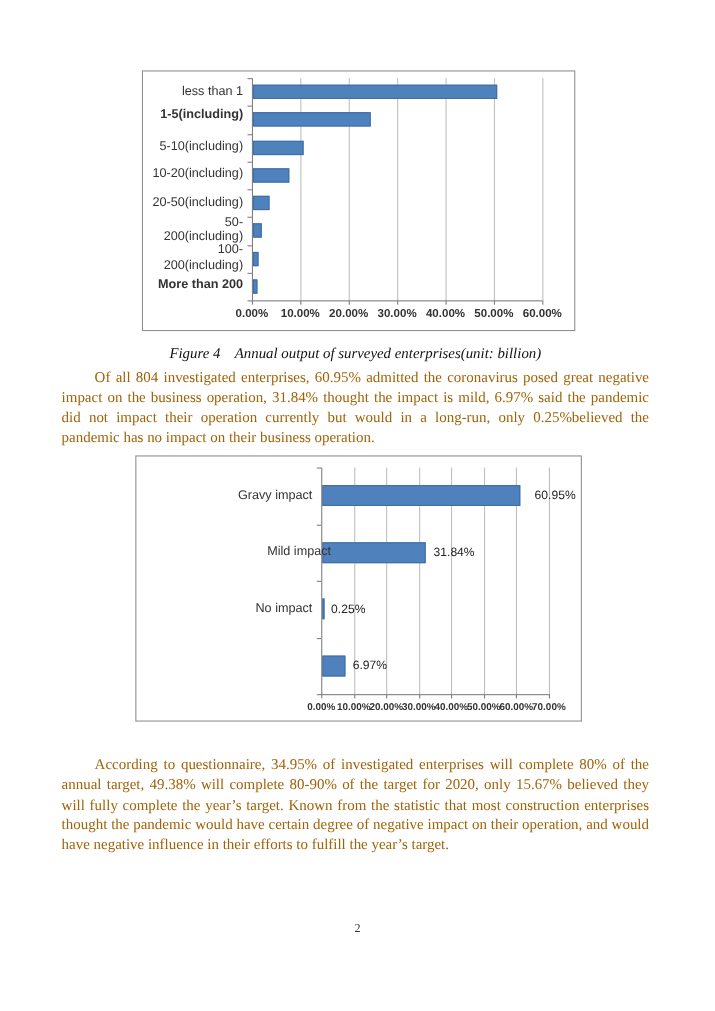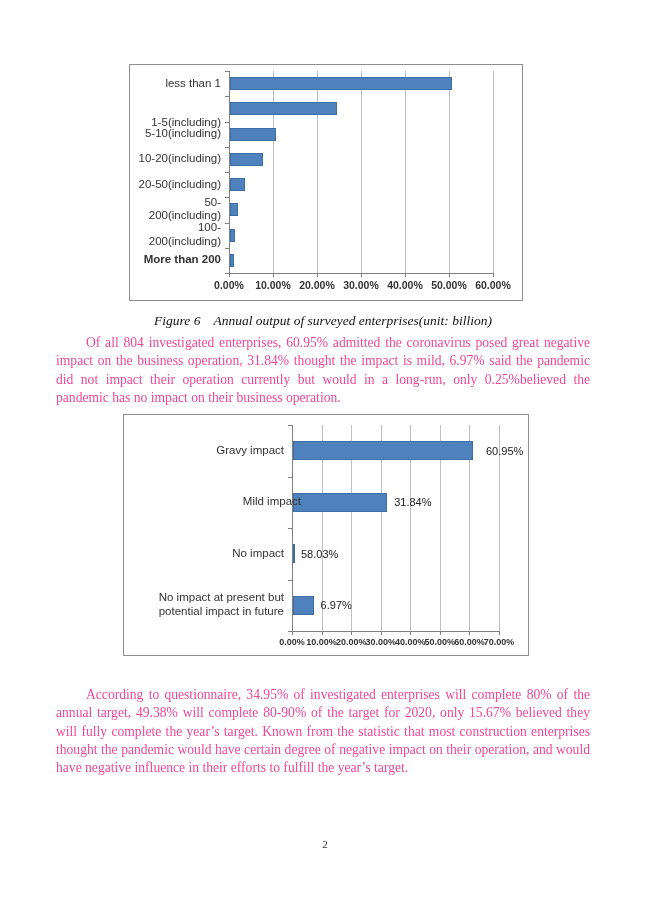--- a/index.html
+++ b/index.html
@@ -32,21 +32,21 @@
   .caption{
     position:absolute;left:56px;width:534px;text-align:center;
     font-style:italic;font-size:13.5px;color:#111111;margin:0;
   }
   #cap-fig2{top:313px;}
   #cap-fig3{top:665px;}
   .cap-label{margin-right:13px;}
   .body-para{
     position:absolute;left:56px;width:534px;margin:0;
     font-size:13.6px;line-height:18.3px;text-align:justify;
-    text-indent:30px;color:#ec4899;
+    text-indent:30px;color:#a16207;
   }
   #para-1{top:334px;}
   #para-2{top:686px;}
   .page-number{
     position:absolute;left:0;top:838px;width:650px;text-align:center;
     font-size:11px;color:#333333;
   }
 </style>
 </head>
 <body>
@@ -73,21 +73,21 @@
       <div class="tick-label" style="position: absolute; left: 289px; top: 214px; width: 60px; font-size: 10.5px; font-weight: 600;">50.00%</div>
       <div class="grid" style="position: absolute; left: 363px; top: 6px; width: 1px; height: 202px; background: rgb(191, 191, 191);"></div>
       <div style="position: absolute; left: 363px; top: 208px; width: 1px; height: 4px; background: rgb(128, 128, 128);"></div>
       <div class="tick-label" style="position: absolute; left: 333px; top: 214px; width: 60px; font-size: 10.5px; font-weight: 600;">60.00%</div>
       <div style="position: absolute; left: 99px; top: 6px; width: 1px; height: 203px; background: rgb(128, 128, 128); z-index: 3;"></div>
       <div style="position: absolute; left: 99px; top: 208px; width: 264px; height: 1px; background: rgb(128, 128, 128); z-index: 3;"></div>
       <div style="position: absolute; left: 95px; top: 6px; width: 4px; height: 1px; background: rgb(128, 128, 128); z-index: 3;"></div>
       <div class="cat-label" style="position: absolute; left: 4px; top: 18.625px; width: 87px;">less than 1</div>
       <div class="bar" style="position: absolute; left: 100px; top: 12.125px; width: 222.2px; height: 13px; background: rgb(79, 129, 189); border: 1px solid rgb(61, 110, 168);"></div>
       <div style="position: absolute; left: 95px; top: 31.25px; width: 4px; height: 1px; background: rgb(128, 128, 128); z-index: 3;"></div>
-      <div class="cat-label" style="position: absolute; left: 4px; top: 58px; width: 87px;">1-5(including)</div>
+      <div class="cat-label" style="position: absolute; left: 4px; top: 40px; width: 87px; font-weight: bold;">1-5(including)</div>
       <div class="bar" style="position: absolute; left: 100px; top: 37.375px; width: 106.92px; height: 13px; background: rgb(79, 129, 189); border: 1px solid rgb(61, 110, 168);"></div>
       <div style="position: absolute; left: 95px; top: 56.5px; width: 4px; height: 1px; background: rgb(128, 128, 128); z-index: 3;"></div>
       <div class="cat-label" style="position: absolute; left: 4px; top: 69.125px; width: 87px;">5-10(including)</div>
       <div class="bar" style="position: absolute; left: 100px; top: 62.625px; width: 46.2px; height: 13px; background: rgb(79, 129, 189); border: 1px solid rgb(61, 110, 168);"></div>
       <div style="position: absolute; left: 95px; top: 81.75px; width: 4px; height: 1px; background: rgb(128, 128, 128); z-index: 3;"></div>
       <div class="cat-label" style="position: absolute; left: 4px; top: 94.375px; width: 87px;">10-20(including)</div>
       <div class="bar" style="position: absolute; left: 100px; top: 87.875px; width: 32.56px; height: 13px; background: rgb(79, 129, 189); border: 1px solid rgb(61, 110, 168);"></div>
       <div style="position: absolute; left: 95px; top: 107px; width: 4px; height: 1px; background: rgb(128, 128, 128); z-index: 3;"></div>
       <div class="cat-label" style="position: absolute; left: 4px; top: 119.625px; width: 87px;">20-50(including)</div>
       <div class="bar" style="position: absolute; left: 100px; top: 113.125px; width: 14.96px; height: 13px; background: rgb(79, 129, 189); border: 1px solid rgb(61, 110, 168);"></div>
@@ -97,21 +97,21 @@
       <div style="position: absolute; left: 95px; top: 157.5px; width: 4px; height: 1px; background: rgb(128, 128, 128); z-index: 3;"></div>
       <div class="cat-label" style="position: absolute; left: 4px; top: 170.125px; width: 87px;">100-200(including)</div>
       <div class="bar" style="position: absolute; left: 100px; top: 163.625px; width: 5.28px; height: 13px; background: rgb(79, 129, 189); border: 1px solid rgb(61, 110, 168);"></div>
       <div style="position: absolute; left: 95px; top: 182.75px; width: 4px; height: 1px; background: rgb(128, 128, 128); z-index: 3;"></div>
       <div class="cat-label" style="position: absolute; left: 4px; top: 195.375px; width: 87px; font-weight: bold;">More than 200</div>
       <div class="bar" style="position: absolute; left: 100px; top: 188.875px; width: 4.4px; height: 13px; background: rgb(79, 129, 189); border: 1px solid rgb(61, 110, 168);"></div>
       <div style="position: absolute; left: 95px; top: 208px; width: 4px; height: 1px; background: rgb(128, 128, 128); z-index: 3;"></div>
     </div>
 
   <p class="caption" id="cap-fig2">
-    <span class="cap-label">Figure 6</span><span class="cap-text">Annual output of surveyed enterprises(unit: billion)</span>
+    <span class="cap-label">Figure 4</span><span class="cap-text">Annual output of surveyed enterprises(unit: billion)</span>
   </p>
 
   <p class="body-para" id="para-1">Of all 804 investigated enterprises, 60.95% admitted the coronavirus posed great negative impact on the business operation, 31.84% thought the impact is mild, 6.97% said the pandemic did not impact their operation currently but would in a long-run, only 0.25%believed the pandemic has no impact on their business operation.</p>
 
   <div class="chart-frame" id="chart-fig3">
       <div style="position: absolute; left: 168px; top: 216px; width: 1px; height: 4px; background: rgb(128, 128, 128);"></div>
       <div class="tick-label" style="position: absolute; left: 145px; top: 222px; width: 46px; font-size: 9px; font-weight: 700;">0.00%</div>
       <div class="grid" style="position: absolute; left: 197.571px; top: 10px; width: 1px; height: 206px; background: rgb(191, 191, 191);"></div>
       <div style="position: absolute; left: 197.571px; top: 216px; width: 1px; height: 4px; background: rgb(128, 128, 128);"></div>
       <div class="tick-label" style="position: absolute; left: 174.571px; top: 222px; width: 46px; font-size: 9px; font-weight: 700;">10.00%</div>
@@ -139,23 +139,22 @@
       <div class="cat-label" style="position: absolute; left: 4px; top: 35.75px; width: 156px;">Gravy impact</div>
       <div class="bar" style="position: absolute; left: 169px; top: 26.25px; width: 180.238px; height: 19px; background: rgb(79, 129, 189); border: 1px solid rgb(61, 110, 168);"></div>
       <div class="data-label" style="position: absolute; left: 362px; top: 35.75px;">60.95%</div>
       <div style="position: absolute; left: 164px; top: 61.5px; width: 4px; height: 1px; background: rgb(128, 128, 128); z-index: 3;"></div>
       <div class="cat-label" style="position: absolute; left: 21px; top: 87.25px; width: 156px;">Mild impact</div>
       <div class="bar" style="position: absolute; left: 169px; top: 77.75px; width: 94.1554px; height: 19px; background: rgb(79, 129, 189); border: 1px solid rgb(61, 110, 168);"></div>
       <div class="data-label" style="position: absolute; left: 270.155px; top: 87.25px;">31.84%</div>
       <div style="position: absolute; left: 164px; top: 113px; width: 4px; height: 1px; background: rgb(128, 128, 128); z-index: 3;"></div>
       <div class="cat-label" style="position: absolute; left: 4px; top: 138.75px; width: 156px;">No impact</div>
       <div class="bar" style="position: absolute; left: 169px; top: 129.25px; width: 1px; height: 19px; background: rgb(79, 129, 189); border: 1px solid rgb(61, 110, 168);"></div>
-      <div class="data-label" style="position: absolute; left: 177px; top: 138.75px;">58.03%</div>
+      <div class="data-label" style="position: absolute; left: 177px; top: 138.75px;">0.25%</div>
       <div style="position: absolute; left: 164px; top: 164.5px; width: 4px; height: 1px; background: rgb(128, 128, 128); z-index: 3;"></div>
-      <div class="cat-label" style="position: absolute; left: 4px; top: 190.25px; width: 156px;">No impact at present but potential impact in future</div>
       <div class="bar" style="position: absolute; left: 169px; top: 180.75px; width: 20.6113px; height: 19px; background: rgb(79, 129, 189); border: 1px solid rgb(61, 110, 168);"></div>
       <div class="data-label" style="position: absolute; left: 196.611px; top: 190.25px;">6.97%</div>
       <div style="position: absolute; left: 164px; top: 216px; width: 4px; height: 1px; background: rgb(128, 128, 128); z-index: 3;"></div>
     </div>
 
 
   <p class="body-para" id="para-2">According to questionnaire, 34.95% of investigated enterprises will complete 80% of the annual target, 49.38% will complete 80-90% of the target for 2020, only 15.67% believed they will fully complete the year’s target. Known from the statistic that most construction enterprises thought the pandemic would have certain degree of negative impact on their operation, and would have negative influence in their efforts to fulfill the year’s target.</p>
 
   <div class="page-number">2</div>
 

